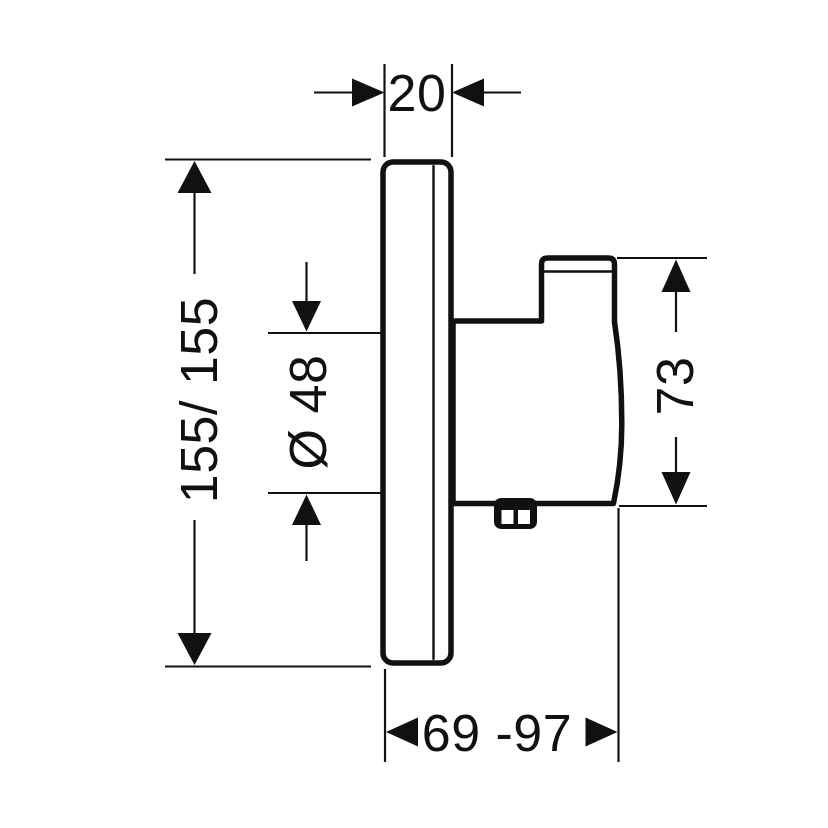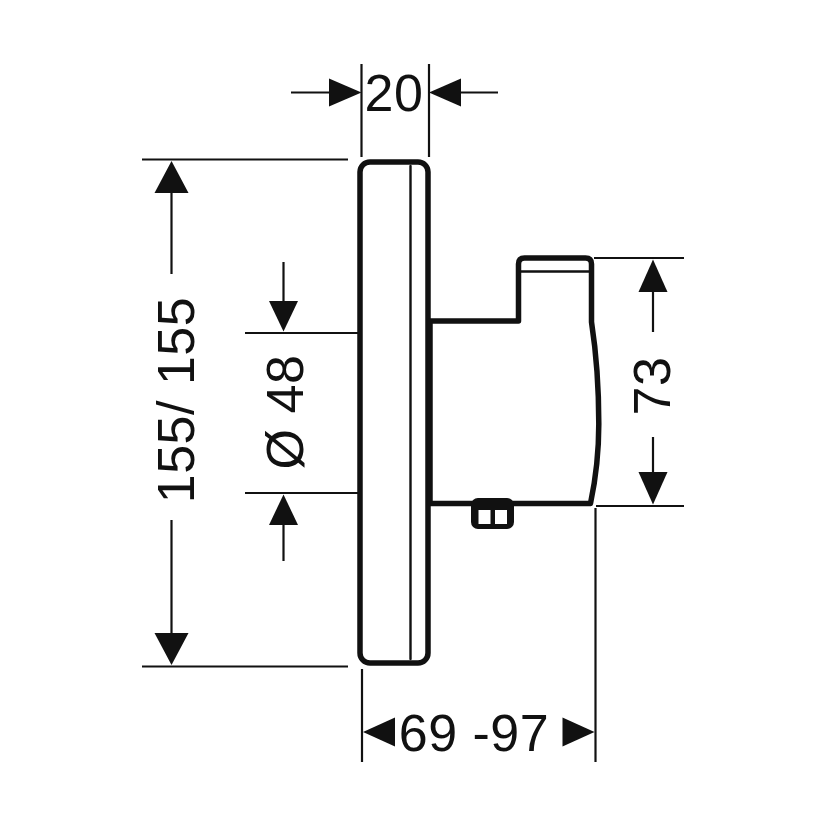--- a/index.html
+++ b/index.html
@@ -6,20 +6,21 @@
     margin: 0;
     padding: 0;
     background: #ffffff;
   }
   .frame {
     position: relative;
     width: 718px;
     height: 828px;
     background: #ffffff;
     overflow: hidden;
+    padding-left: 23px;
   }
   svg {
     display: block;
   }
   .dim-label {
     font-family: "Liberation Sans", sans-serif;
     font-size: 52px;
     fill: #111111;
     letter-spacing: 0.5px;
   }

